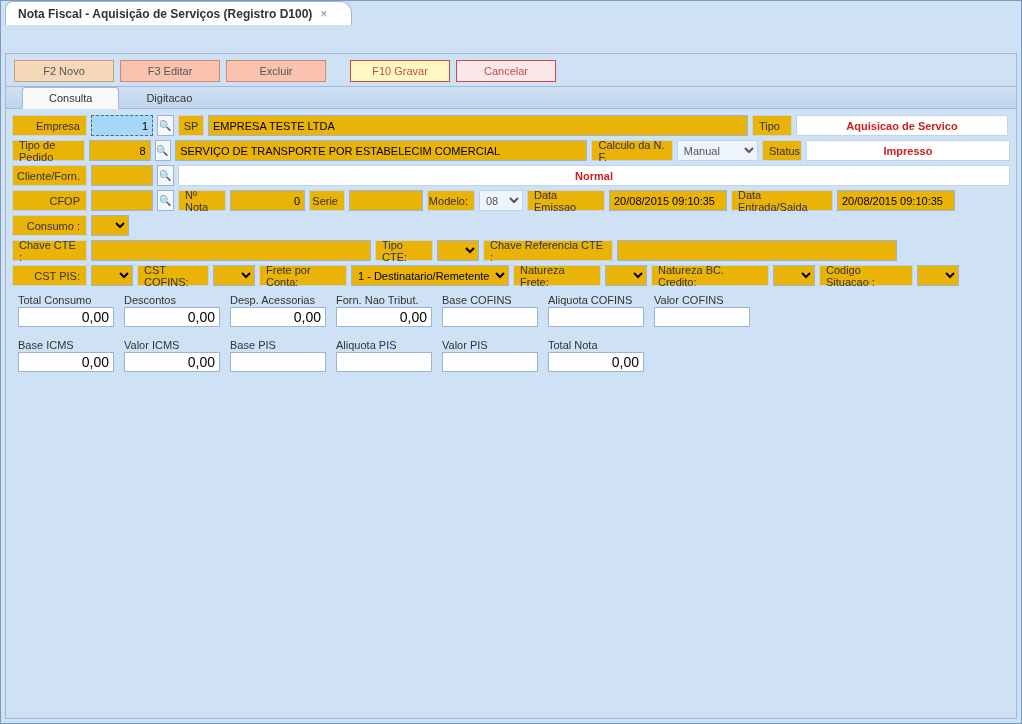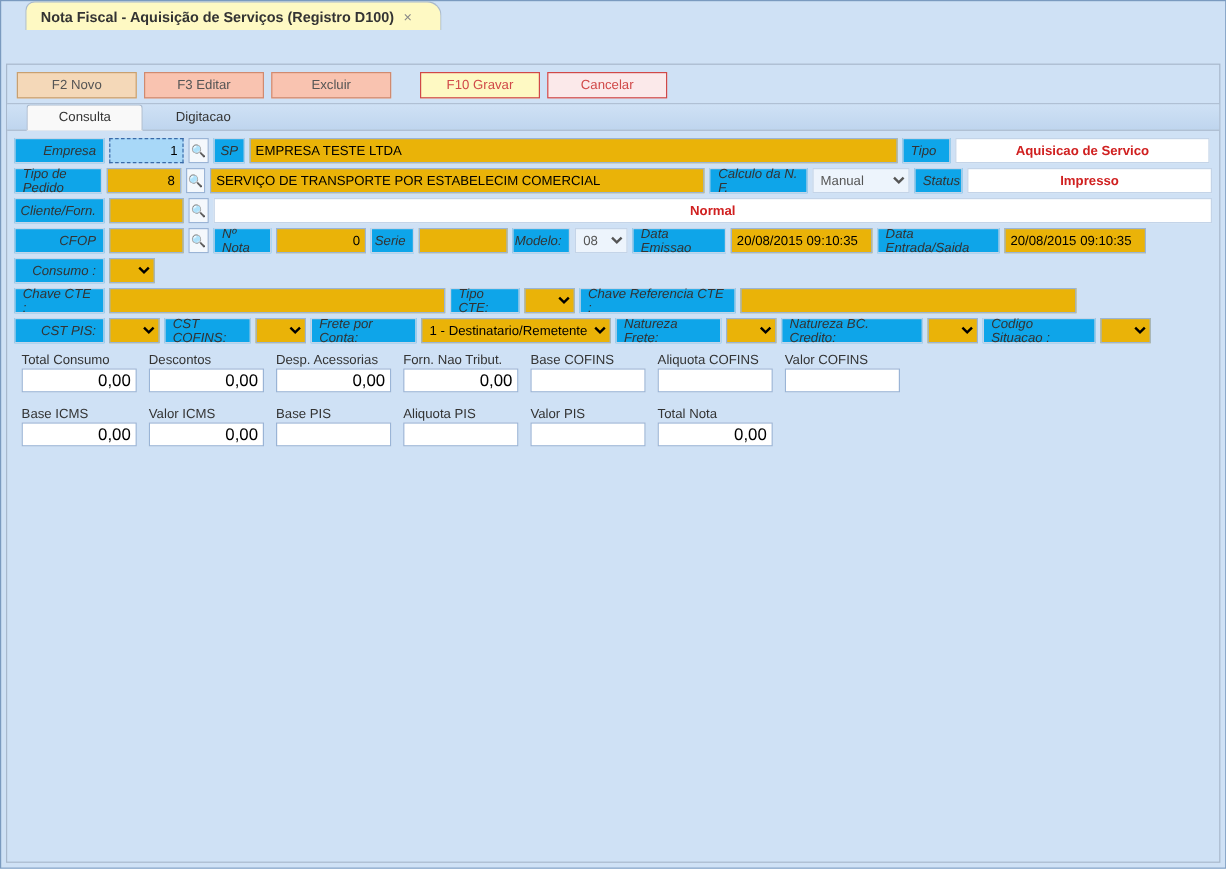--- a/index.html
+++ b/index.html
@@ -1,33 +1,33 @@
 <!DOCTYPE html>
 <html><head>
 <meta charset="utf-8">
 <style>
 * { box-sizing: border-box; margin: 0; padding: 0; }
 body { font-family: Tahoma, Arial, sans-serif; font-size: 11px; background: #cfe1f5; width: 1022px; height: 724px; overflow: hidden; }
 .window { width: 1022px; height: 724px; background: #cfe1f5; border: 1px solid #7a9abf; position: relative; }
-.title-tab { position: absolute; top: 0; left: 20px; height: 24px; background: #fef9c3; border: 1px solid #a8b8cc; border-bottom: none; border-radius: 8px 12px 0 0; padding: 4px 24px 4px 12px; font-weight: bold; font-size: 12px; color: #333; display: flex; align-items: center; }
+.title-tab { position: absolute; top: 0; left: 4px; height: 24px; background: #ffffff; border: 1px solid #a8b8cc; border-bottom: none; border-radius: 8px 12px 0 0; padding: 4px 24px 4px 12px; font-weight: bold; font-size: 12px; color: #333; display: flex; align-items: center; }
 .title-tab .close { margin-left: 8px; color: #888; font-weight: normal; cursor: pointer; }
 .content { position: absolute; top: 24px; left: 4px; right: 4px; bottom: 4px; background: #cfe1f5; border: 1px solid #a8b8cc; margin-top: 28px; }
 .toolbar { padding: 6px 8px 4px 8px; display: flex; gap: 6px; border-bottom: 1px solid #a8b8cc; }
 .btn { width: 100px; height: 22px; border: 1px solid; font-size: 11px; cursor: pointer; display: flex; align-items: center; justify-content: center; }
 .btn-novo   { background: #f4d8b8; border-color: #c8a070; color: #555; }
 .btn-editar { background: #f9c3b0; border-color: #d08a70; color: #555; }
 .btn-excluir{ background: #f9c3b0; border-color: #d08a70; color: #555; }
 .btn-gravar { background: #fef9c3; border-color: #d04848; color: #d04848; }
 .btn-cancelar{background: #fbe9ea; border-color: #d04848; color: #d04848; }
 .tab-row { display: flex; padding-left: 16px; border-bottom: 1px solid #a8b8cc; height: 22px; background: linear-gradient(#cfe1f5, #bfd5ee); }
 .tab { padding: 4px 26px; font-size: 11px; color: #333; border: 1px solid transparent; border-bottom: none; cursor: pointer; }
 .tab.active { background: #f9f9f9; border: 1px solid #a8b8cc; border-bottom: 1px solid #f9f9f9; border-radius: 3px 3px 0 0; margin-bottom: -1px; }
 .form { padding: 6px; }
 .row { display: flex; align-items: center; gap: 4px; margin-bottom: 4px; }
-.lab { height: 21px; background: #0ea5e9; border: 1px solid #c4d4e8; display: flex; align-items: center; justify-content: flex-end; padding: 0 6px; color: #333; font-size: 11px; font-style: italic; }
+.lab { height: 21px; background: #eab308; border: 1px solid #c4d4e8; display: flex; align-items: center; justify-content: flex-end; padding: 0 6px; color: #333; font-size: 11px; }
 .inp { height: 21px; border: 1px solid #9ab4d6; background: #eab308; padding: 0 4px; font-size: 11px; font-family: inherit; }
 .inp.ra { text-align: right; }
 .inp.sel { background: #edf4fc; border-color: #c4d4e8; color: #555; }
 .look { width: 17px; height: 21px; border: 1px solid #9ab4d6; background: #f4f8fc; display: flex; align-items: center; justify-content: center; cursor: pointer; font-size: 10px; color: #4a6a9a; }
 .status-box { height: 21px; border: 1px solid #c4d4e8; background: #fff; display: flex; align-items: center; justify-content: center; font-weight: bold; color: #d02020; font-size: 11px; }
 select.inp { padding: 0 2px; }
 .totals { display: flex; flex-wrap: wrap; gap: 6px 10px; padding: 4px 6px; }
 .tot { display: flex; flex-direction: column; }
 .tot label { font-size: 11px; color: #333; margin-bottom: 1px; }
 .tot input { height: 20px; border: 1px solid #9ab4d6; background: #fff; font-size: 14px; text-align: right; padding: 0 4px; font-family: inherit; }

